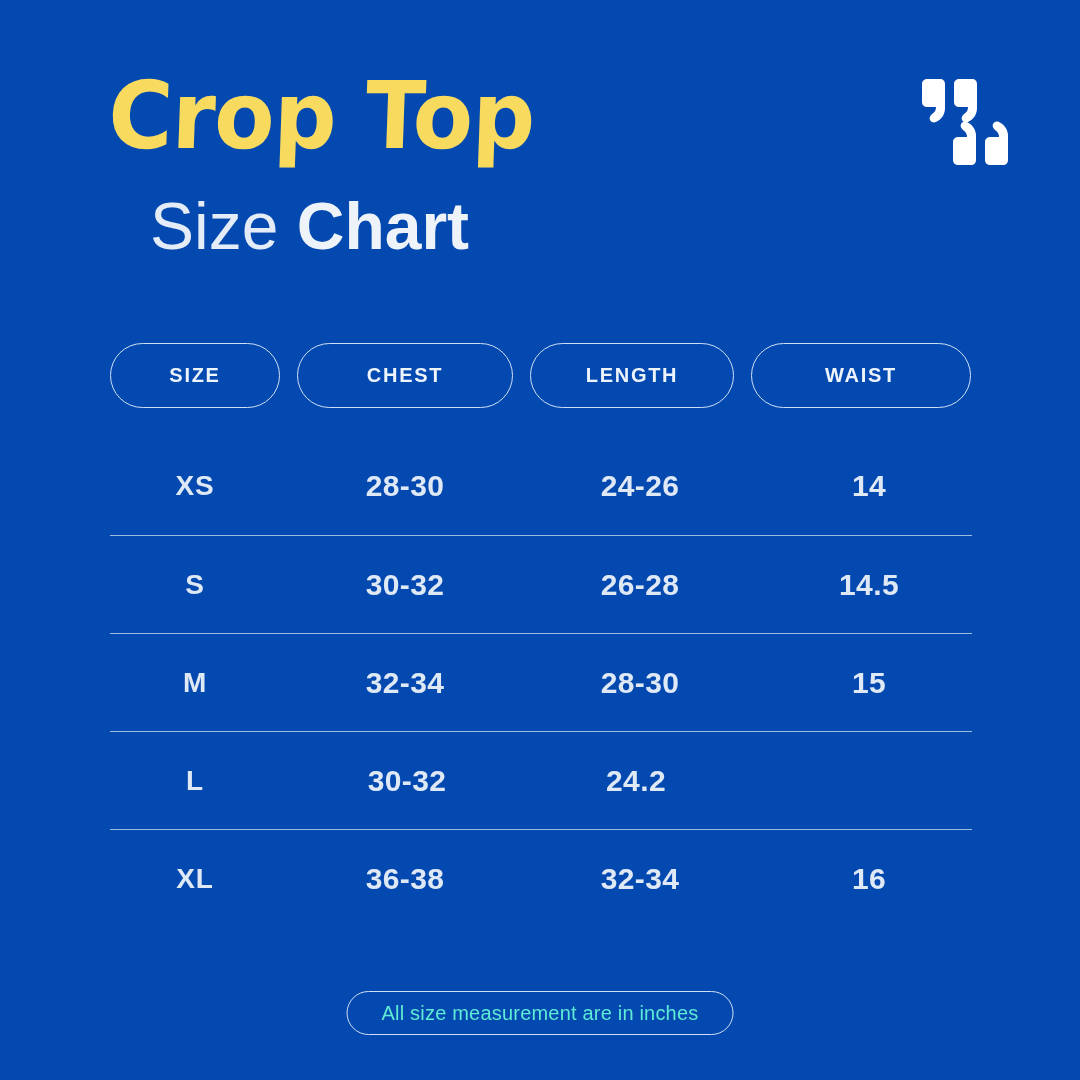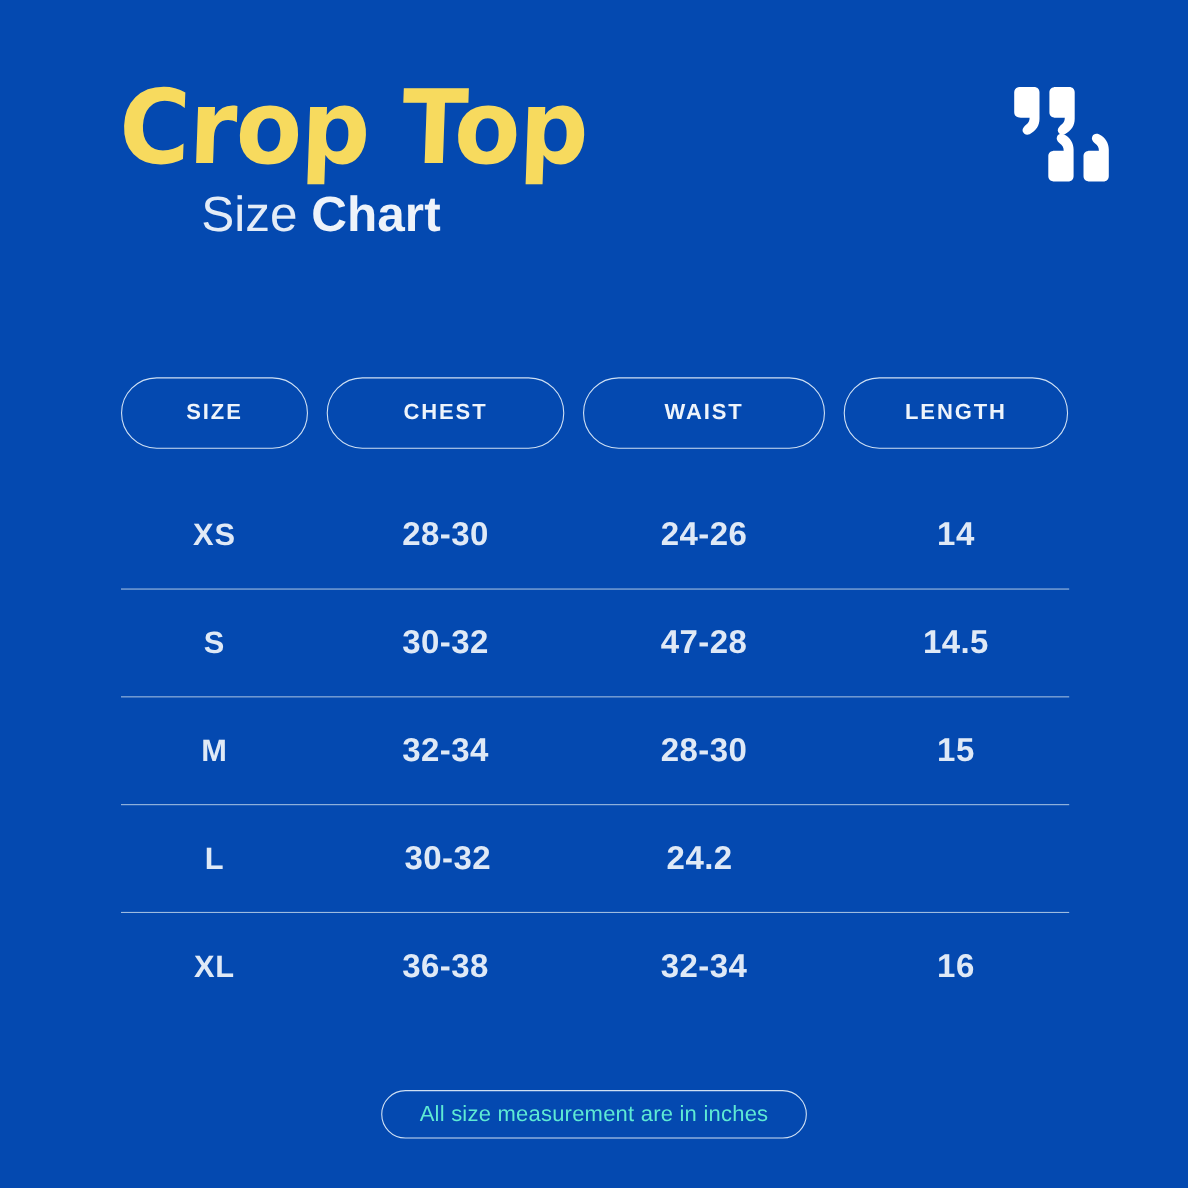--- a/index.html
+++ b/index.html
@@ -40,26 +40,25 @@
     letter-spacing:-1px;
     transform:skewX(-2deg) scaleY(1.06);
     transform-origin:left top;
     white-space:nowrap;
     display:block;
   }
 
   .subtitle {
     position:absolute;
     left:150px;
-    top:172px;
-    font-size:45px;
+    top:193px;
+    font-size:66px;
     line-height:1;
     white-space:nowrap;
     color:#e3ecf7;
-    margin-left:33px;
   }
   .subtitle .light { font-weight:400; }
   .subtitle .bold  { font-weight:700; color:#eef3fa; }
 
   
   .quote-logo {
     position:absolute;
     right:70px;
     top:78px;
     width:90px;
@@ -175,37 +174,37 @@
     </svg>
   </div>
 
 </div>
 
 <div class="table-wrap">
 
   <div class="head-row">
     <div class="pill c-size">SIZE</div>
     <div class="pill c-chest">CHEST</div>
+    <div class="pill c-length">LENGTH</div>
     <div class="pill c-waist">WAIST</div>
-    <div class="pill c-length">LENGTH</div>
   </div>
 
   <div class="body-rows">
 
     <div class="data-row">
       <div class="cell c-size">XS</div>
       <div class="cell c-chest">28-30</div>
       <div class="cell c-waist">24-26</div>
       <div class="cell c-length">14</div>
     </div>
 
     <div class="data-row">
       <div class="cell c-size">S</div>
       <div class="cell c-chest">30-32</div>
-      <div class="cell c-waist">47-28</div>
+      <div class="cell c-waist">26-28</div>
       <div class="cell c-length">14.5</div>
     </div>
 
     <div class="data-row">
       <div class="cell c-size">M</div>
       <div class="cell c-chest">32-34</div>
       <div class="cell c-waist">28-30</div>
       <div class="cell c-length">15</div>
     </div>
 

